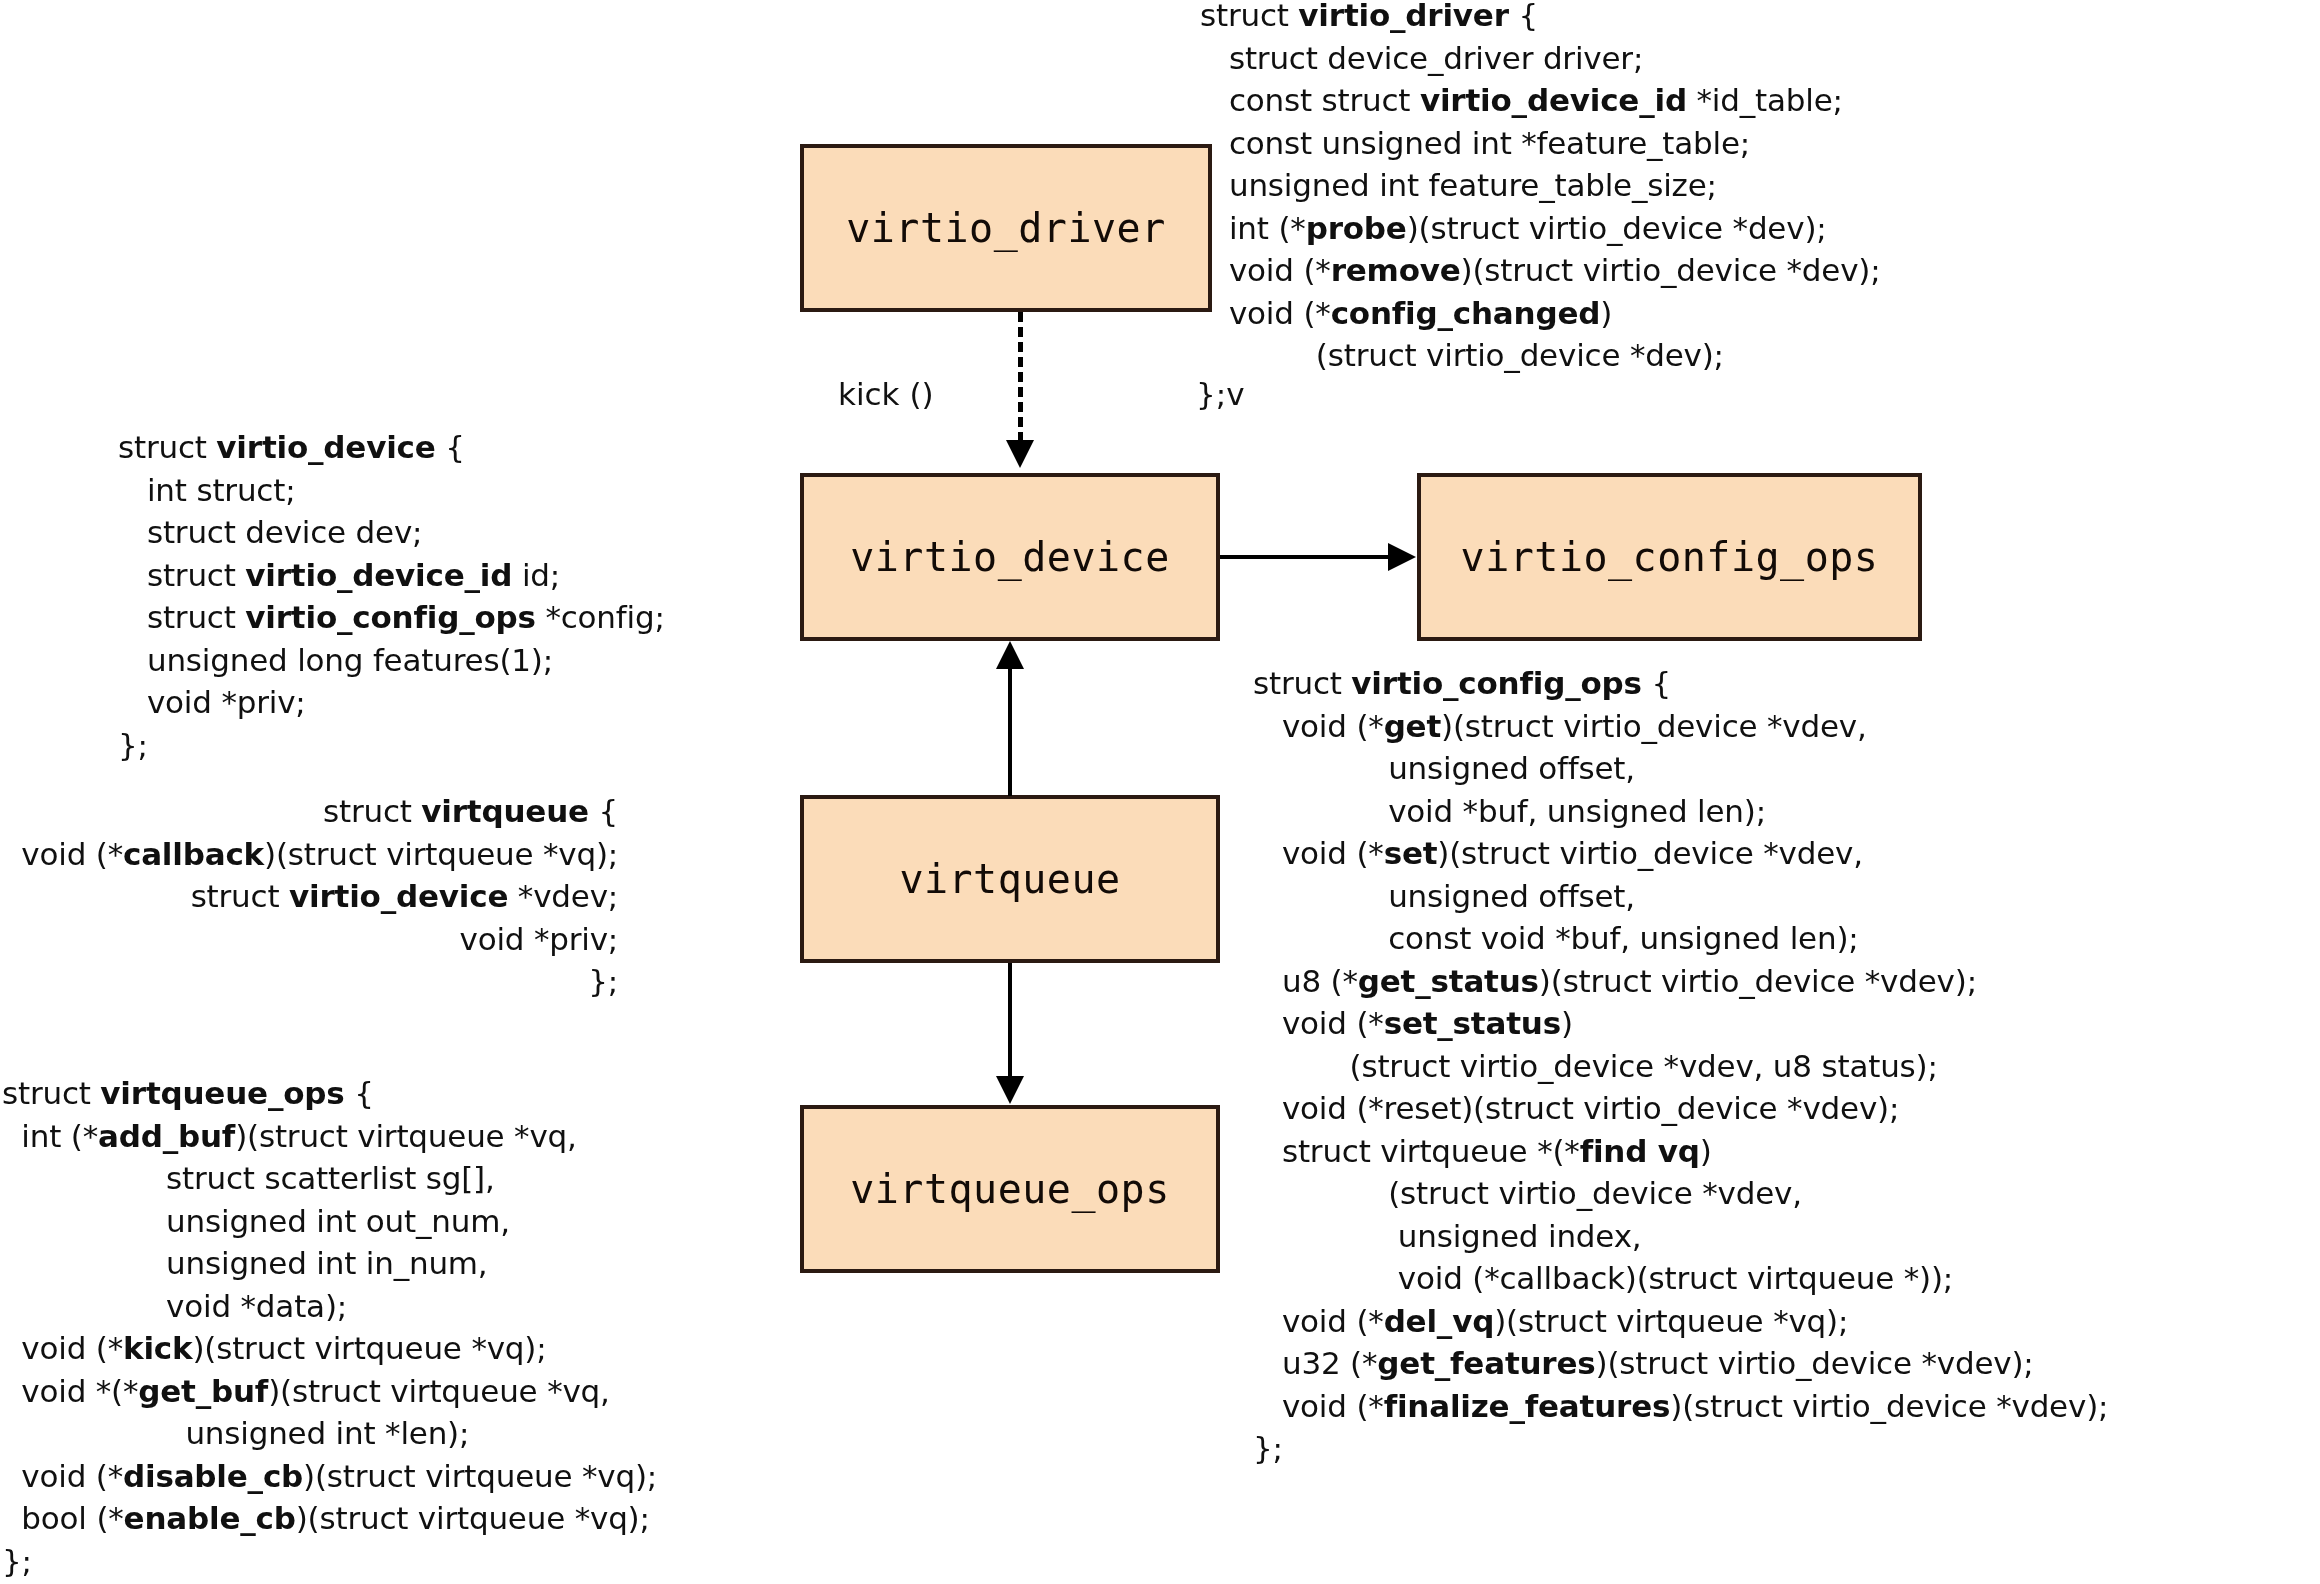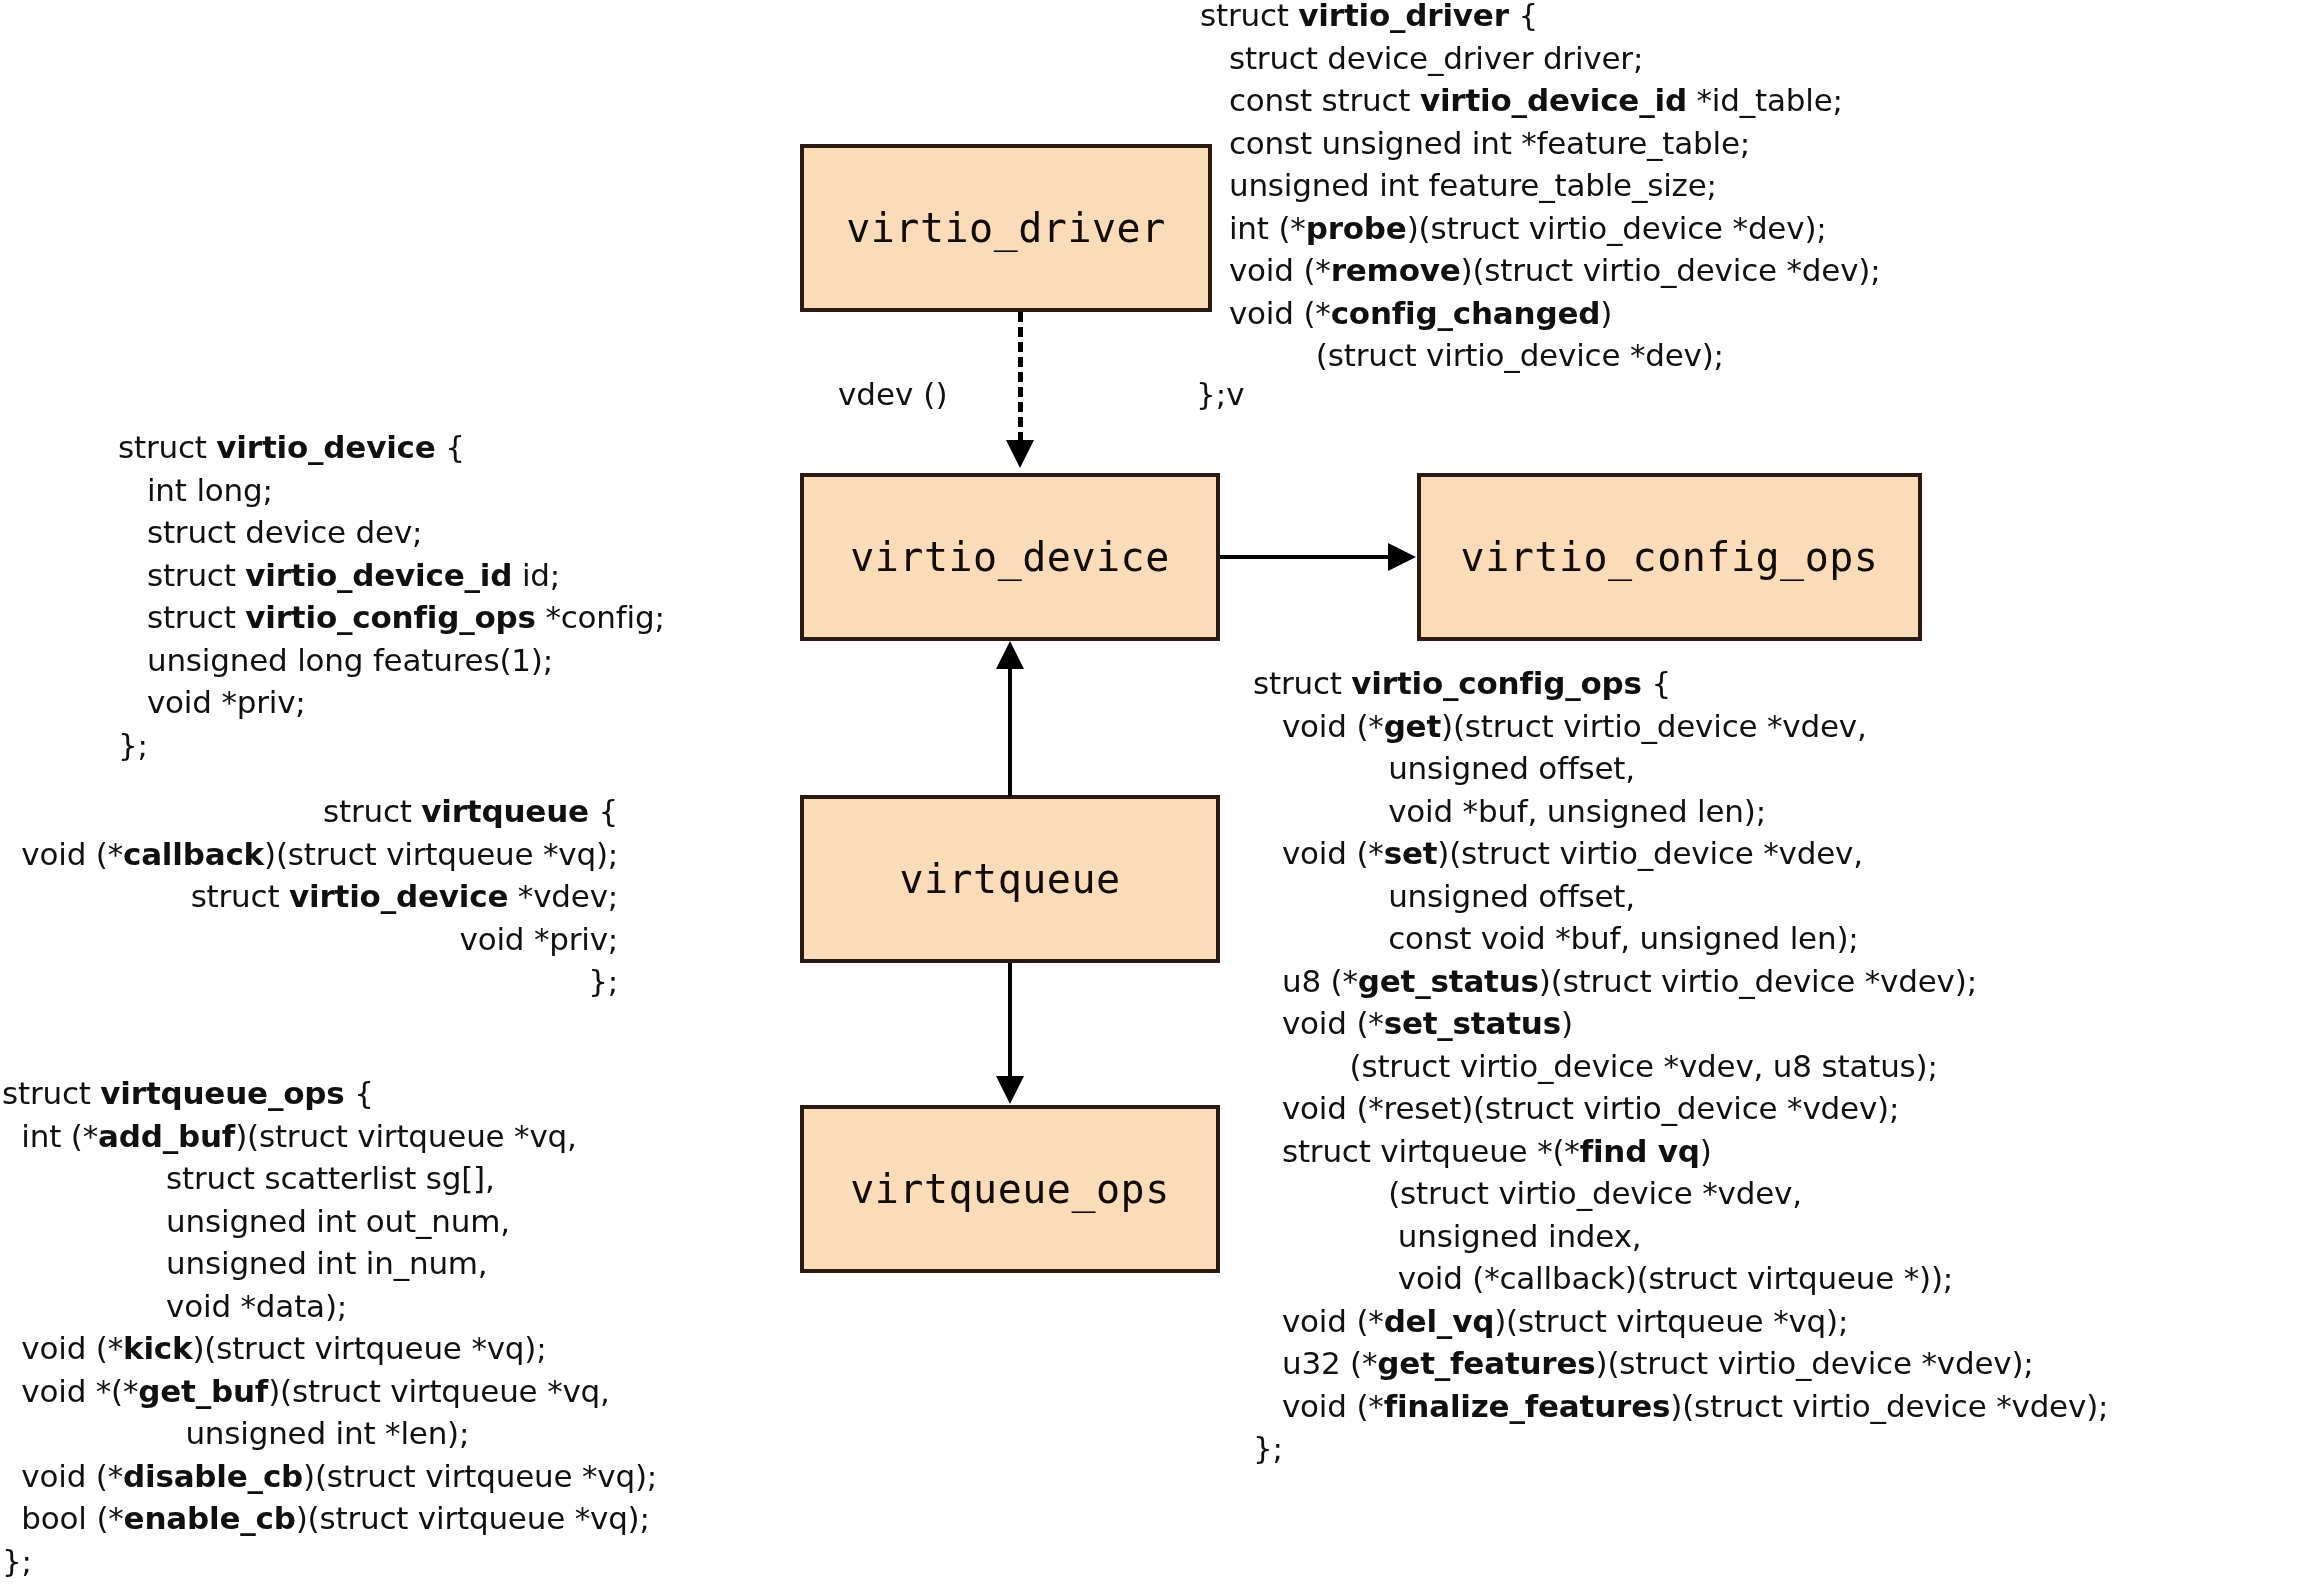--- a/index.html
+++ b/index.html
@@ -91,21 +91,21 @@
     white-space: pre;
   }
 </style>
 </head>
 <body>
 
 <div id="canvas">
 
   <div class="codeblock" style="left:1200px; top:-6px;"><div>struct <b>virtio_driver</b> {</div><div>   struct device_driver driver;</div><div>   const struct <b>virtio_device_id</b> *id_table;</div><div>   const unsigned int *feature_table;</div><div>   unsigned int feature_table_size;</div><div>   int (*<b>probe</b>)(struct virtio_device *dev);</div><div>   void (*<b>remove</b>)(struct virtio_device *dev);</div><div>   void (*<b>config_changed</b>)</div><div>            (struct virtio_device *dev);</div></div>
 
-  <div class="codeblock" style="left:118px; top:382px;margin-top:44px;"><div>struct <b>virtio_device</b> {</div><div>   int long;</div><div>   struct device dev;</div><div>   struct <b>virtio_device_id</b> id;</div><div>   struct <b>virtio_config_ops</b> *config;</div><div>   unsigned long features(1);</div><div>   void *priv;</div><div>};</div></div>
+  <div class="codeblock" style="left:118px; top:382px;margin-top:44px;"><div>struct <b>virtio_device</b> {</div><div>   int struct;</div><div>   struct device dev;</div><div>   struct <b>virtio_device_id</b> id;</div><div>   struct <b>virtio_config_ops</b> *config;</div><div>   unsigned long features(1);</div><div>   void *priv;</div><div>};</div></div>
 
   <div class="codeblock" style="left:2px; top:790px;text-align:right;"><div>struct <b>virtqueue</b> {</div><div>  void (*<b>callback</b>)(struct virtqueue *vq);</div><div>  struct <b>virtio_device</b> *vdev;</div><div>  void *priv;</div><div>};</div></div>
 
   <div class="codeblock" style="left:2px; top:1072px;"><div>struct <b>virtqueue_ops</b> {</div><div>  int (*<b>add_buf</b>)(struct virtqueue *vq,</div><div>                 struct scatterlist sg[],</div><div>                 unsigned int out_num,</div><div>                 unsigned int in_num,</div><div>                 void *data);</div><div>  void (*<b>kick</b>)(struct virtqueue *vq);</div><div>  void *(*<b>get_buf</b>)(struct virtqueue *vq,</div><div>                   unsigned int *len);</div><div>  void (*<b>disable_cb</b>)(struct virtqueue *vq);</div><div>  bool (*<b>enable_cb</b>)(struct virtqueue *vq);</div><div>};</div></div>
 
   <div class="codeblock" style="left:1253px; top:662px;"><div>struct <b>virtio_config_ops</b> {</div><div>   void (*<b>get</b>)(struct virtio_device *vdev,</div><div>              unsigned offset,</div><div>              void *buf, unsigned len);</div><div>   void (*<b>set</b>)(struct virtio_device *vdev,</div><div>              unsigned offset,</div><div>              const void *buf, unsigned len);</div><div>   u8 (*<b>get_status</b>)(struct virtio_device *vdev);</div><div>   void (*<b>set_status</b>)</div><div>          (struct virtio_device *vdev, u8 status);</div><div>   void (*reset)(struct virtio_device *vdev);</div><div>   struct virtqueue *(*<b>find vq</b>)</div><div>              (struct virtio_device *vdev,</div><div>               unsigned index,</div><div>               void (*callback)(struct virtqueue *));</div><div>   void (*<b>del_vq</b>)(struct virtqueue *vq);</div><div>   u32 (*<b>get_features</b>)(struct virtio_device *vdev);</div><div>   void (*<b>finalize_features</b>)(struct virtio_device *vdev);</div><div>};</div></div>
 
   <div class="node" style="left:800px; top:144px; width:412px; height:168px;">
     <span>virtio_driver</span>
   </div>
@@ -121,21 +121,21 @@
   <div class="node" style="left:800px; top:795px; width:420px; height:168px;">
     <span>virtqueue</span>
   </div>
 
   <div class="node" style="left:800px; top:1105px; width:420px; height:168px;">
     <span>virtqueue_ops</span>
   </div>
 
   <div class="dashline" style="left:1018px; top:312px; height:130px;"></div>
   <div class="arrow-down" style="left:1006px; top:440px;"></div>
-  <div class="edge-label" style="left:838px; top:376px;">vdev ()</div>
+  <div class="edge-label" style="left:838px; top:376px;">kick ()</div>
 
   <div class="hline" style="left:1220px; top:555px; width:170px;"></div>
   <div class="arrow-right" style="left:1388px; top:543px;"></div>
 
   <div class="vline" style="left:1008px; top:668px; height:128px;"></div>
   <div class="arrow-up" style="left:996px; top:641px;"></div>
 
   <div class="vline" style="left:1008px; top:963px; height:113px;"></div>
   <div class="arrow-down" style="left:996px; top:1076px;"></div>
 

